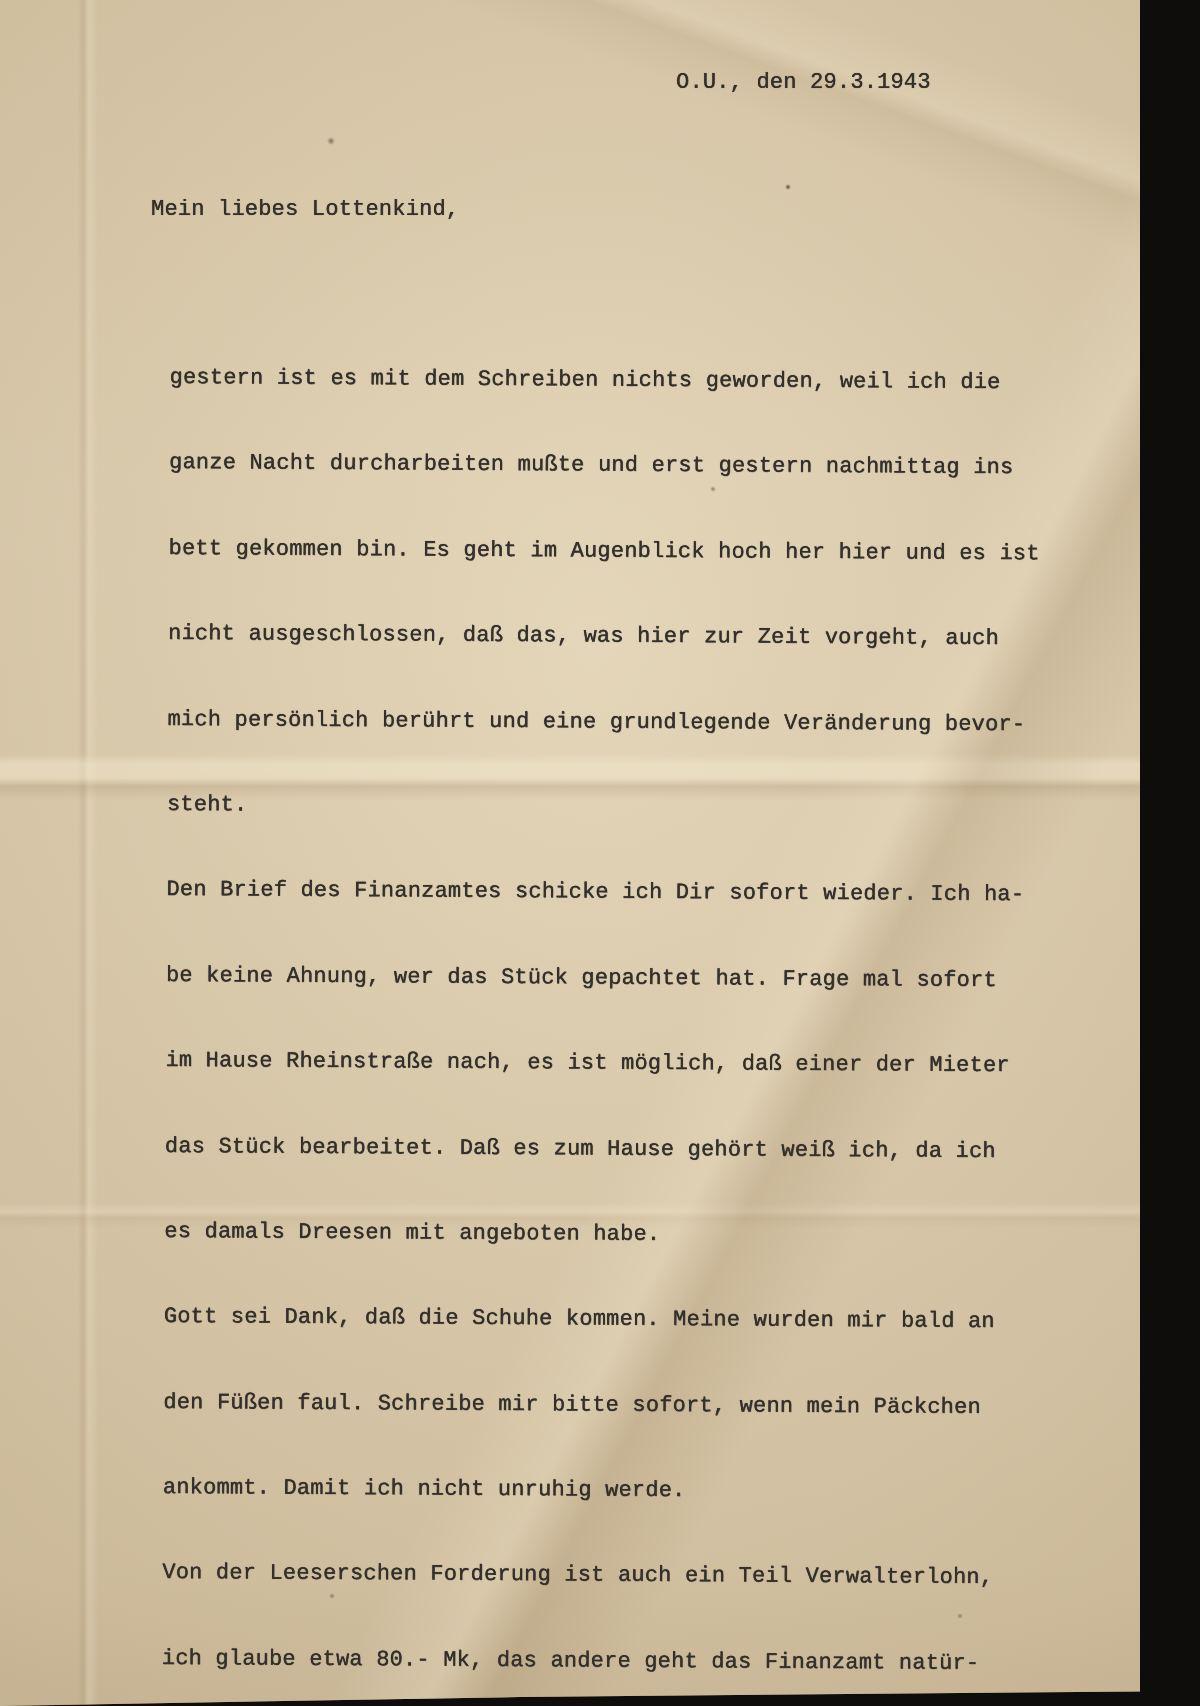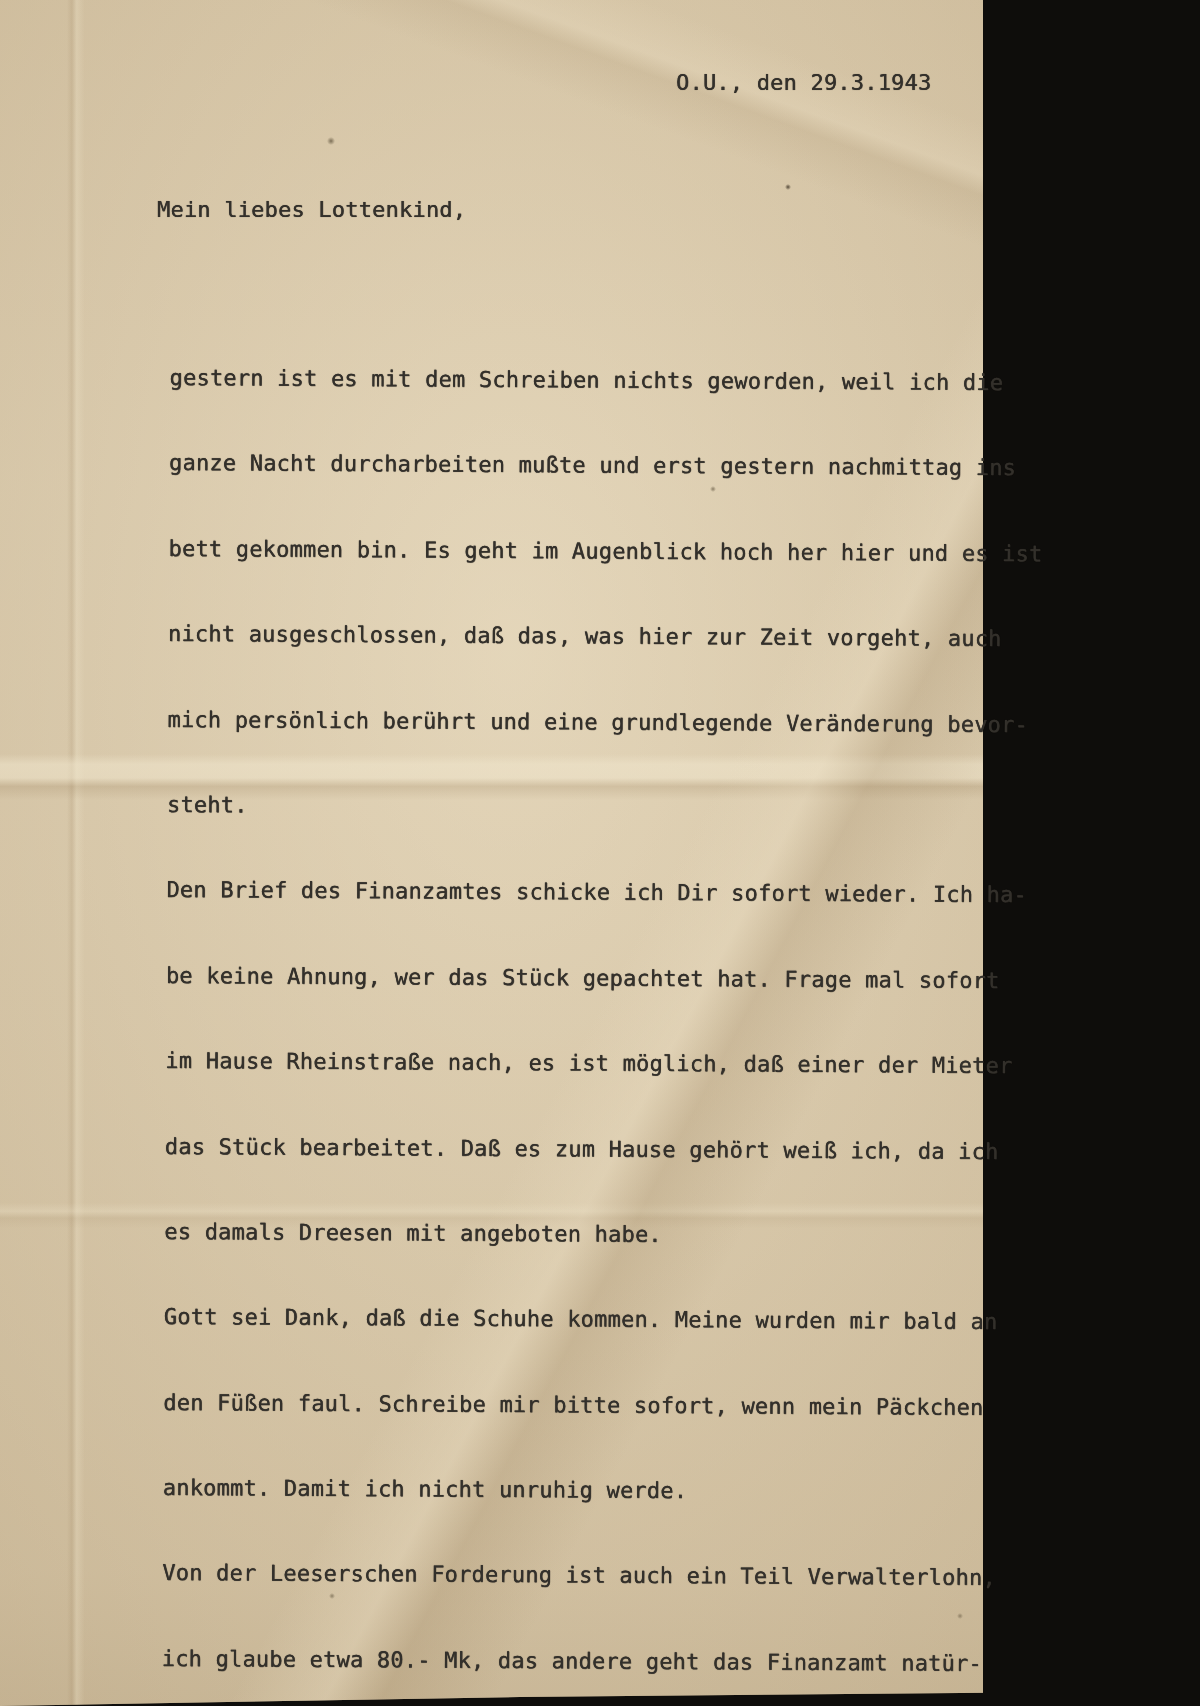--- a/index.html
+++ b/index.html
@@ -6,21 +6,21 @@
   html, body { margin:0; padding:0; }
   body {
     width:1200px; height:1706px;
     background:#0e0d0b;
     position:relative;
     overflow:hidden;
     font-family:"DejaVu Sans Mono","Liberation Mono",monospace;
   }
   .paper {
     position:absolute; left:0; top:0;
-    width:983px; height:1706px;
+    width:1140px; height:1706px;
     background-color:#d9c7a6;
     background-image:
       
       radial-gradient(circle 3px at 331px 141px, rgba(92,80,58,.75), transparent 4px),
       radial-gradient(circle 2px at 788px 187px, rgba(70,60,45,.9), transparent 3px),
       radial-gradient(circle 2px at 713px 489px, rgba(92,80,58,.65), transparent 3px),
       radial-gradient(circle 2px at 332px 1596px, rgba(92,80,58,.6), transparent 3px),
       radial-gradient(circle 2px at 960px 1616px, rgba(92,80,58,.55), transparent 3px),
       
       linear-gradient(118deg, transparent 60%, rgba(235,222,195,.35) 65%, rgba(150,125,88,.22) 68%, transparent 74%),
@@ -29,30 +29,31 @@
       
       linear-gradient(180deg, transparent 0 44.2%, rgba(240,230,205,.55) 44.8%, rgba(240,230,205,.5) 45.6%, rgba(148,122,85,.20) 46.1%, transparent 46.9%),
       
       linear-gradient(180deg, transparent 0 70.5%, rgba(238,228,202,.3) 71%, rgba(150,125,88,.10) 71.4%, transparent 72%),
       
       linear-gradient(90deg, transparent 0 6.8%, rgba(148,122,85,.16) 7.3%, rgba(238,228,202,.3) 7.8%, transparent 8.6%),
       
       radial-gradient(ellipse 130% 115% at 52% 38%, rgba(255,250,234,.28), rgba(118,94,60,.24)),
       linear-gradient(180deg, rgba(208,188,152,.38), rgba(226,212,182,.14) 28%, rgba(204,184,148,.30) 92%, rgba(188,168,132,.38));
     clip-path: polygon(0 0, 1200px 0, 1200px 1691px, 520px 1697px, 0 1706px);
+    font-family: Liberation Mono, monospace;
   }
   .ink {
     color:#33302b;
     text-shadow:0 0 0.7px rgba(52,48,42,.95), 0.4px 0.4px 0.5px rgba(52,48,42,.55);
     white-space:pre;
     font-size:22px;
     letter-spacing:0.2px;
   }
   .dateline   { position:absolute; left:676px; top:70px;  }
-  .salutation { position:absolute; left:157px; top:197px; }
+  .salutation { position:absolute; left:151px; top:197px; }
   .body-block {
     position:absolute; left:170px; top:310px;
     transform:rotate(0.35deg);
     transform-origin:top left;
   }
   .body-block .line { height:35.4px; line-height:35.4px; }
 </style>
 </head>
 <body>
 

